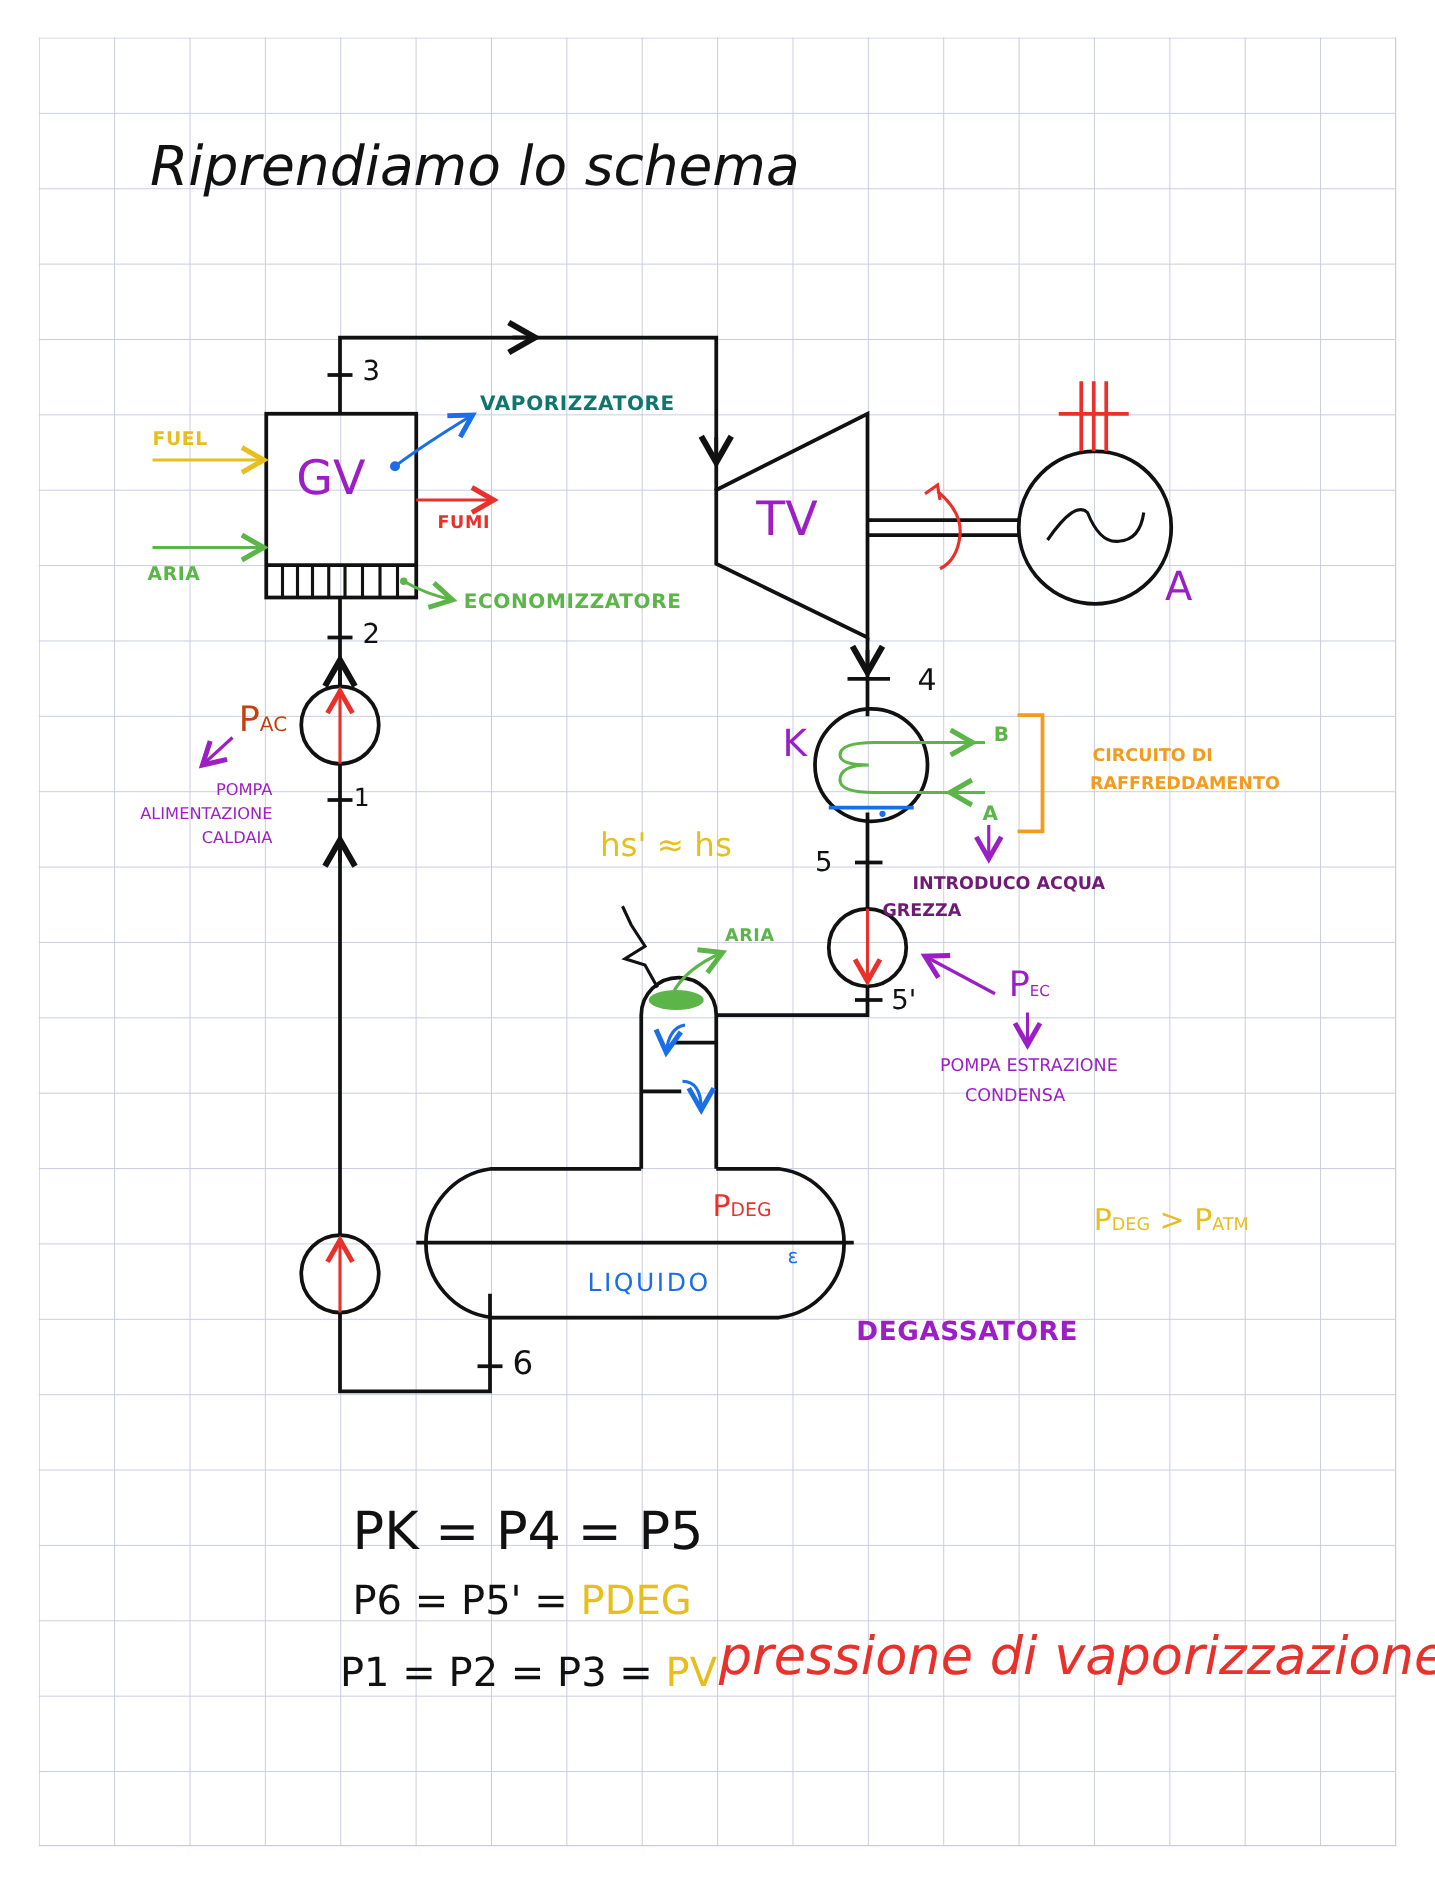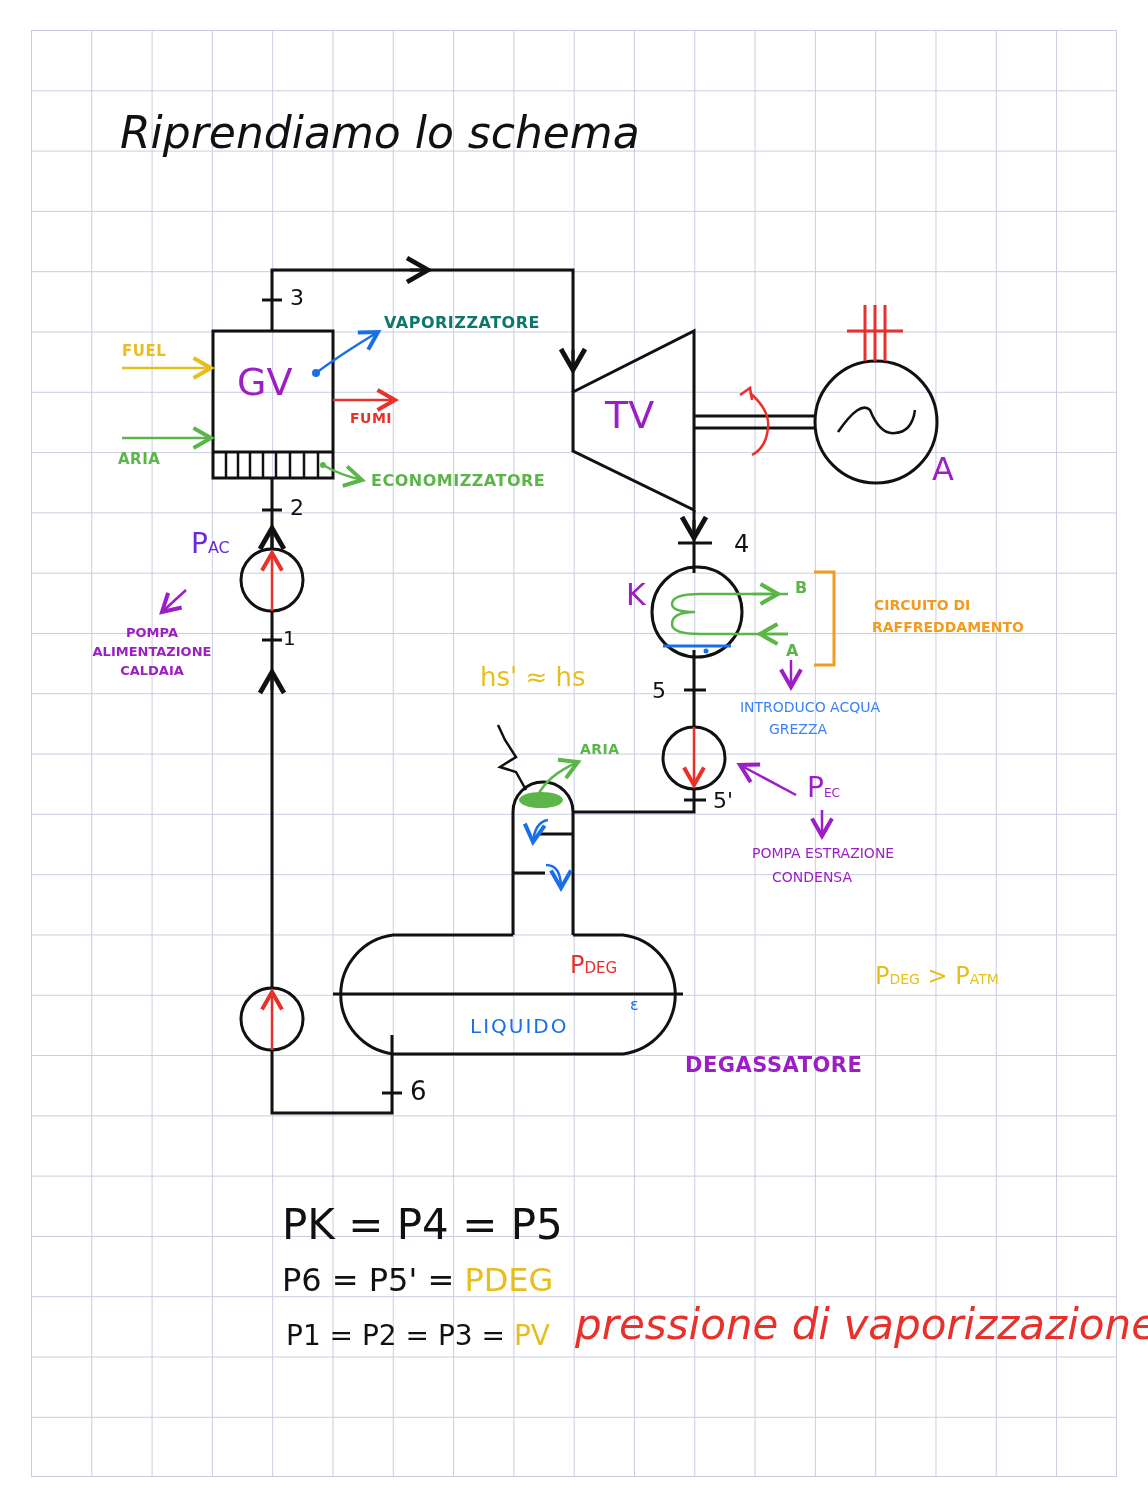--- a/index.html
+++ b/index.html
@@ -171,46 +171,46 @@
 <div class="txt cap" style="left:371px;top:473px;font-size:16px;color:#5bb548">ECONOMIZZATORE</div>
 
 <div class="txt" style="left:290px;top:287px;font-size:22px;color:#111">3</div>
 <div class="txt" style="left:290px;top:497px;font-size:22px;color:#111">2</div>
 <div class="txt" style="left:283px;top:628px;font-size:20px;color:#111">1</div>
 <div class="txt" style="left:734px;top:532px;font-size:24px;color:#111">4</div>
 <div class="txt" style="left:652px;top:680px;font-size:22px;color:#111">5</div>
 <div class="txt" style="left:713px;top:790px;font-size:22px;color:#111">5'</div>
 <div class="txt" style="left:410px;top:1078px;font-size:26px;color:#111">6</div>
 
-<div class="txt" style="left:191px;top:530px;font-size:28px;color:#6d28d9">P<span style="font-size:16px">AC</span></div>
-<div style="position:absolute;left:86px;top:623px;width:132px;text-align:center;font-size:13px;font-weight:bold;color:#9b1fc4;line-height:19px">
+<div class="txt" style="left:191px;top:562px;font-size:28px;color:#c2410c">P<span style="font-size:16px">AC</span></div>
+<div style="position:absolute;left:86px;top:623px;width:132px;text-align:right;font-size:13px;font-weight:normal;color:#9b1fc4;line-height:19px">
   <div>POMPA</div>
   <div>ALIMENTAZIONE</div>
   <div>CALDAIA</div>
 </div>
 
 <div style="position:absolute;left:872px;top:594px;font-size:14px;font-weight:bold;color:#f29b1c;line-height:22px">
   <div style="padding-left:2px">CIRCUITO DI</div>
   <div>RAFFREDDAMENTO</div>
 </div>
-<div style="position:absolute;left:730px;top:696px;font-size:14px;font-weight:normal;color:#3b82f6;line-height:22px;text-align:center;width:160px">
+<div style="position:absolute;left:730px;top:696px;font-size:14px;font-weight:bold;color:#701a75;line-height:22px;text-align:left;width:160px">
   <div>INTRODUCO ACQUA</div>
   <div style="margin-left:-24px">GREZZA</div>
 </div>
 
 <div class="txt" style="left:480px;top:664px;font-size:26px;color:#e6bf1f">hs' ≈ hs</div>
 <div class="txt cap" style="left:580px;top:742px;font-size:14px;color:#5bb548">ARIA</div>
 
 <div class="txt" style="left:807px;top:774px;font-size:28px;color:#9b1fc4">P<span style="font-size:12px">EC</span></div>
 <div style="position:absolute;left:752px;top:841px;font-size:14px;font-weight:normal;color:#9b1fc4;line-height:24px">
   <div>POMPA ESTRAZIONE</div>
   <div style="padding-left:20px">CONDENSA</div>
 </div>
 
 <div class="txt" style="left:570px;top:953px;font-size:24px;color:#e8312a">P<span style="font-size:15px">DEG</span></div>
 <div class="txt" style="left:470px;top:1016px;font-size:20px;color:#1a6fe8;letter-spacing:2px">LIQUIDO</div>
 <div class="txt cap" style="left:685px;top:1055px;font-size:21px;color:#9b1fc4">DEGASSATORE</div>
 <div class="txt" style="left:875px;top:964px;font-size:24px;color:#e6bf1f">P<span style="font-size:14px">DEG</span> &gt; P<span style="font-size:14px">ATM</span></div>
 
 <div class="txt" style="left:282px;top:1204px;font-size:42px;color:#111">PK = P4 = P5</div>
 <div class="txt" style="left:282px;top:1264px;font-size:32px;color:#111"><span>P6 = P5' = </span><span style="color:#e6bf1f">PDEG</span></div>
-<div class="txt" style="left:286px;top:1322px;font-size:28px;color:#111"><span>P1 = P2 = P3 = </span><span style="color:#e6bf1f">PV</span></div>
+<div class="txt" style="left:272px;top:1322px;font-size:32px;color:#111"><span>P1 = P2 = P3 = </span><span style="color:#e6bf1f">PV</span></div>
 <div class="txt" style="left:575px;top:1304px;font-size:42px;color:#e8312a;font-style:italic">pressione di vaporizzazione</div>
 
 </body></html>

